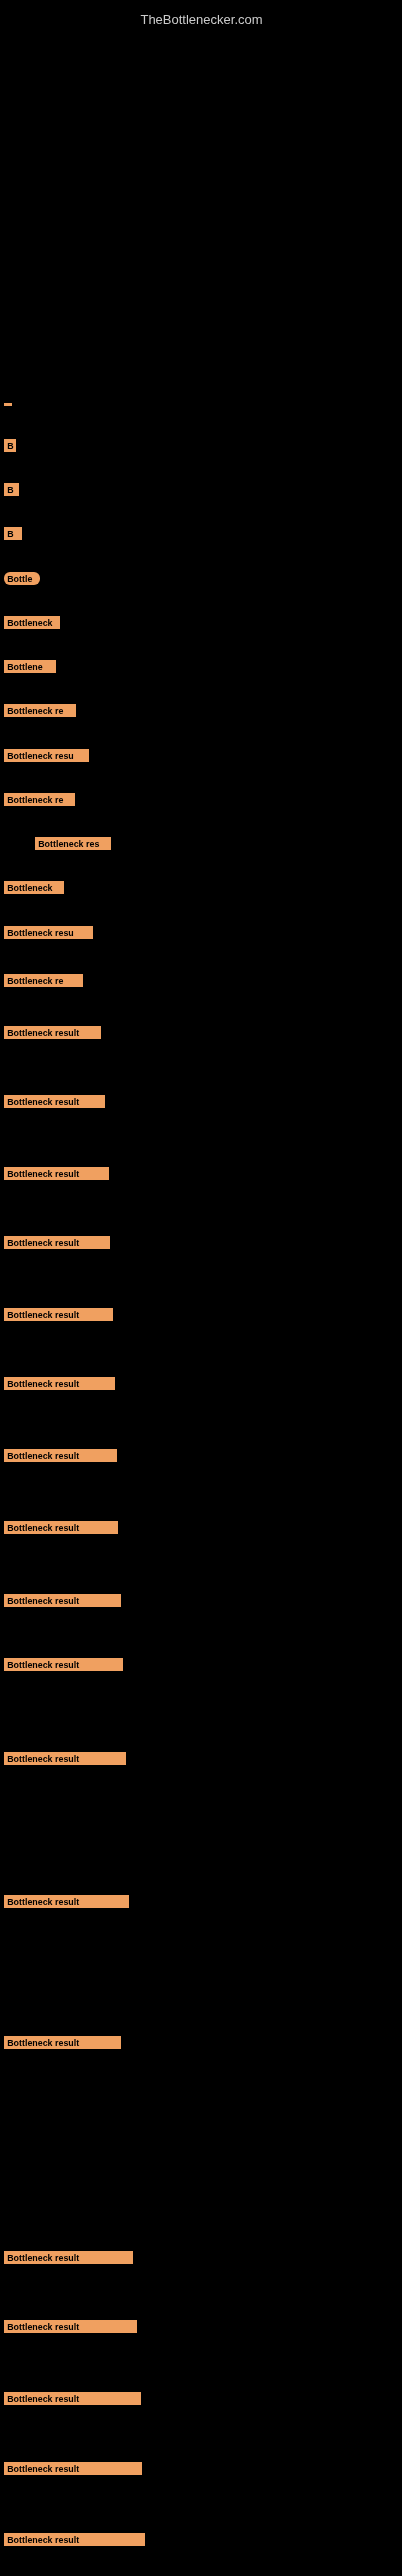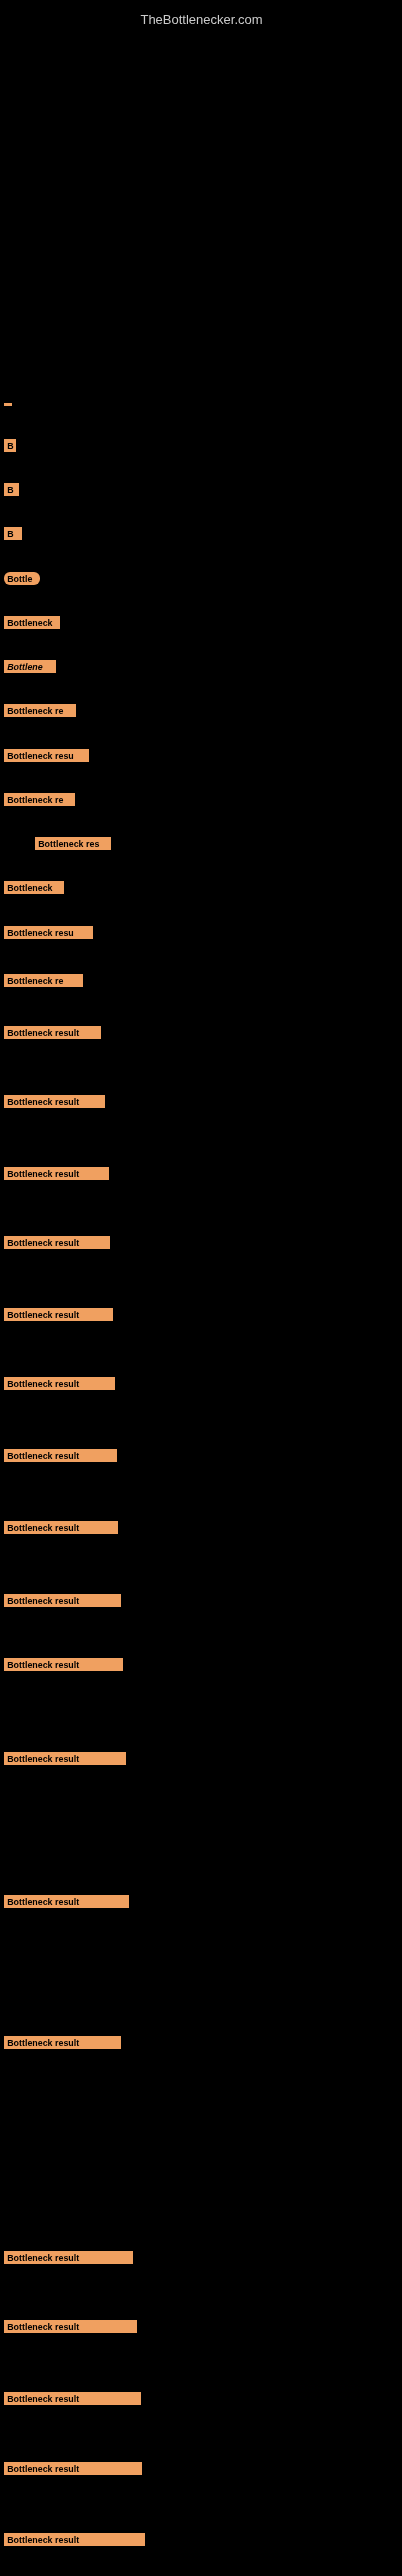--- a/index.html
+++ b/index.html
@@ -44,21 +44,21 @@
 
 <div class="site-title">TheBottlenecker.com</div>
 
 <div id="bars-container">
     <div class="bar-container" style="top: 394px; position: absolute; left: 4px;"><span class="bottleneck-bar" style="width: 8px;"></span></div>
     <div class="bar-container" style="top: 439px; position: absolute; left: 4px;"><span class="bottleneck-bar" style="width: 12px;">B</span></div>
     <div class="bar-container" style="top: 483px; position: absolute; left: 4px;"><span class="bottleneck-bar" style="width: 14.5px;">B</span></div>
     <div class="bar-container" style="top: 527px; position: absolute; left: 4px;"><span class="bottleneck-bar" style="width: 17.7px;">B</span></div>
     <div class="bar-container" style="top: 572px; position: absolute; left: 4px;"><span class="bottleneck-bar" style="width: 36px; border-radius: 6px;">Bottle</span></div>
     <div class="bar-container" style="top: 616px; position: absolute; left: 4px;"><span class="bottleneck-bar" style="width: 56px;">Bottleneck</span></div>
-    <div class="bar-container" style="top: 660px; position: absolute; left: 4px;"><span class="bottleneck-bar" style="width: 52px; font-style: italic;">Bottlene</span></div>
+    <div class="bar-container" style="top: 660px; position: absolute; left: 4px;"><span class="bottleneck-bar" style="width: 52px;">Bottlene</span></div>
     <div class="bar-container" style="top: 704px; position: absolute; left: 4px;"><span class="bottleneck-bar" style="width: 72px;">Bottleneck re</span></div>
     <div class="bar-container" style="top: 749px; position: absolute; left: 4px;"><span class="bottleneck-bar" style="width: 85px;">Bottleneck resu</span></div>
     <div class="bar-container" style="top: 793px; position: absolute; left: 4px;"><span class="bottleneck-bar" style="width: 71px;">Bottleneck re</span></div>
     <div class="bar-container" style="top: 837px; position: absolute; left: 4px; padding-left: 31px;"><span class="bottleneck-bar" style="width: 76px;">Bottleneck res</span></div>
     <div class="bar-container" style="top: 881px; position: absolute; left: 4px;"><span class="bottleneck-bar" style="width: 60px;">Bottleneck</span></div>
     <div class="bar-container" style="top: 926px; position: absolute; left: 4px;"><span class="bottleneck-bar" style="width: 89px;">Bottleneck resu</span></div>
     <div class="bar-container" style="top: 974px; position: absolute; left: 4px;"><span class="bottleneck-bar" style="width: 79px;">Bottleneck re</span></div>
     <div class="bar-container" style="top: 1026px; position: absolute; left: 4px;"><span class="bottleneck-bar" style="width: 97px;">Bottleneck result</span></div>
     <div class="bar-container" style="top: 1095px; position: absolute; left: 4px;"><span class="bottleneck-bar" style="width: 101px;">Bottleneck result</span></div>
     <div class="bar-container" style="top: 1167px; position: absolute; left: 4px;"><span class="bottleneck-bar" style="width: 105px;">Bottleneck result</span></div>

